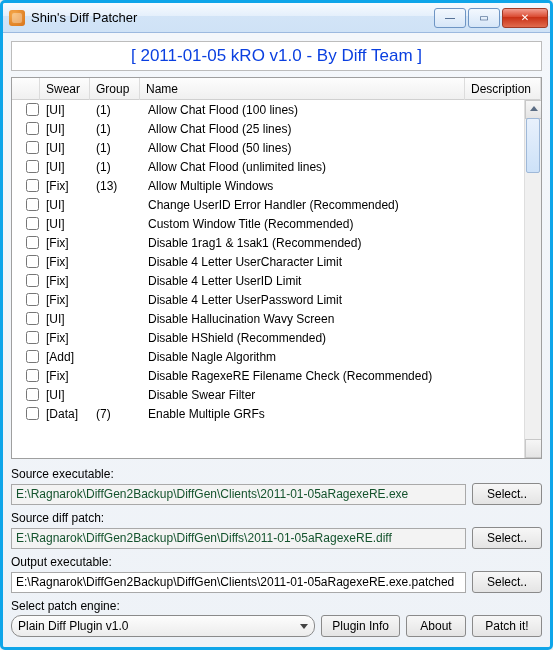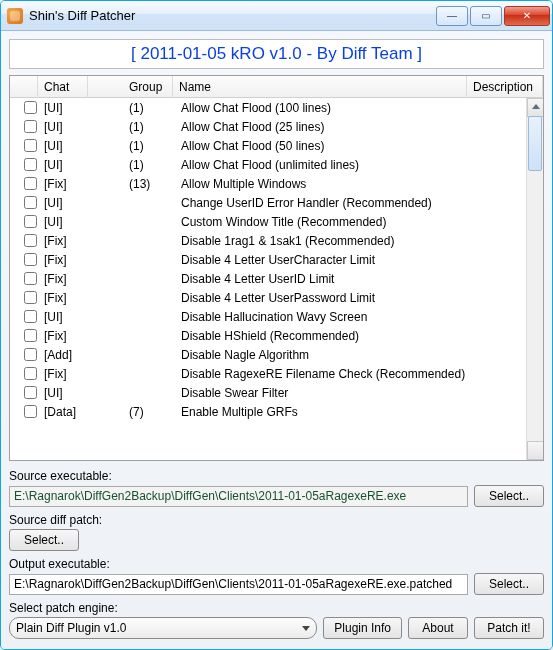--- a/index.html
+++ b/index.html
@@ -6,21 +6,21 @@
   body {
     margin: 0;
     font-family: "Segoe UI", Tahoma, sans-serif;
     font-size: 12px;
     background: #fff;
     overflow: hidden;
   }
   .window {
     width: 553px;
     height: 650px;
-    border: 1px solid #0ea5e9;
+    border: 3px solid #0ea5e9;
     border-radius: 5px;
     overflow: hidden;
     display: flex;
     flex-direction: column;
     background: #eef2f7;
     box-shadow: 0 0 6px rgba(0,0,0,.25);
   }
   .titlebar {
     height: 30px;
     background: linear-gradient(to bottom,#f7fbff 0%,#e4effb 45%,#d2e4f7 46%,#cfe2f6 100%);
@@ -93,21 +93,21 @@
   .list-header .col{
     border-right:1px solid #dcdcdc;
     padding:0 6px;
     line-height:22px;
     height:22px;
     overflow:hidden;
     white-space:nowrap;
   }
   .col-chk{width:28px;}
   .col-type{width:50px;}
-  .col-group{width:50px;margin-left:35px;}
+  .col-group{width:50px;}
   .col-name{flex:1;}
   .col-desc{width:76px;}
   .list-body{
     position:absolute;
     top:22px; left:0; right:17px; bottom:0;
     overflow:hidden;
   }
   .row{
     display:flex;
     height:19px;
@@ -204,21 +204,21 @@
 
   <div class="client">
 
     <div class="header-box">
       <span>[ 2011-01-05 kRO  v1.0 - By Diff Team ]</span>
     </div>
 
     <div class="list-wrap">
       <div class="list-header">
         <div class="col col-chk"></div>
-        <div class="col col-type">Chat</div>
+        <div class="col col-type">Swear</div>
         <div class="col col-group">Group</div>
         <div class="col col-name">Name</div>
         <div class="col col-desc">Description</div>
       </div>
       <div class="list-body" id="list-body">
           <div class="row">
             <div class="cell col-chk"><input type="checkbox" style=""></div>
             <div class="cell col-type">[UI]</div>
             <div class="cell col-group">(1)</div>
             <div class="cell name">Allow Chat Flood (100 lines)</div>
@@ -331,20 +331,21 @@
       <div class="form-label">Source executable:</div>
       <div class="form-row">
         <input class="text-input" disabled="" value="E:\Ragnarok\DiffGen2Backup\DiffGen\Clients\2011-01-05aRagexeRE.exe" style="">
         <div class="btn">Select..</div>
       </div>
     </div>
 
     <div class="form-section">
       <div class="form-label">Source diff patch:</div>
       <div class="form-row">
+        <input class="text-input" disabled="" value="E:\Ragnarok\DiffGen2Backup\DiffGen\Diffs\2011-01-05aRagexeRE.diff" style="">
         <div class="btn">Select..</div>
       </div>
     </div>
 
     <div class="form-section">
       <div class="form-label">Output executable:</div>
       <div class="form-row">
         <input class="text-input" value="E:\Ragnarok\DiffGen2Backup\DiffGen\Clients\2011-01-05aRagexeRE.exe.patched" style="">
         <div class="btn">Select..</div>
       </div>

